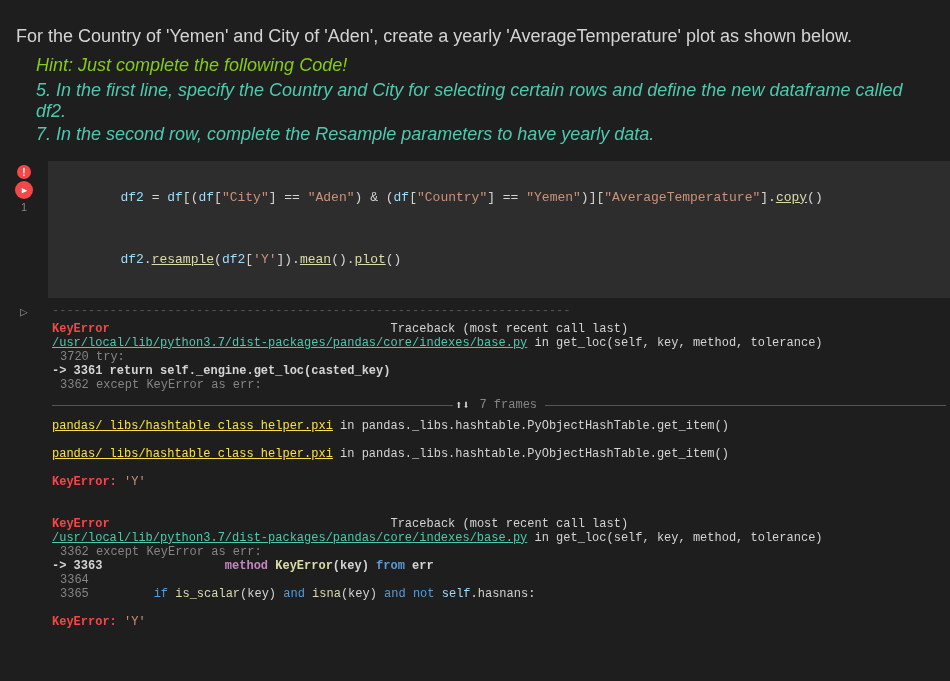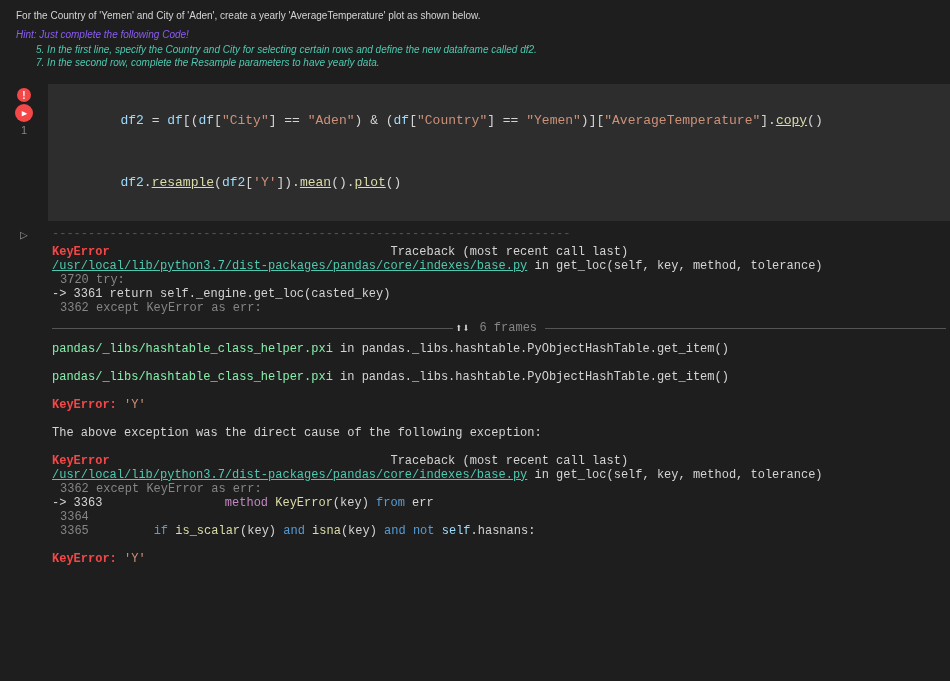--- a/index.html
+++ b/index.html
@@ -7,35 +7,36 @@
       background: #1e1e1e;
       font-family: 'Courier New', Courier, monospace;
       font-size: 13px;
       color: #d4d4d4;
       width: 950px;
       min-height: 681px;
     }
 
     .instruction-area {
       background: #1e1e1e;
-      padding: 10px 16px 6px 16px;
+      padding: 26px 16px 6px 16px;
       color: #d4d4d4;
       font-family: Arial, sans-serif;
-      font-size: 10px;
+      font-size: 18px;
     }
 
     .instruction-text {
       color: #d4d4d4;
       margin-bottom: 8px;
     }
 
     .hint-text {
-      color: #8b5cf6;
+      color: #84cc16;
       font-style: italic;
       margin-bottom: 4px;
+      margin-left: 20px;
     }
 
     .hint-item {
       color: #4ec9b0;
       margin-left: 20px;
       margin-bottom: 2px;
       font-style: italic;
     }
 
     .cell-container {
@@ -178,20 +179,21 @@
     .line-normal {
       color: #858585;
       display: block;
       padding-left: 8px;
     }
 
     .line-current {
       color: #d4d4d4;
       display: block;
       padding-left: 0;
+      font-weight: bold;
     }
 
     .frames-divider {
       display: flex;
       align-items: center;
       color: #858585;
       margin: 6px 0;
       font-size: 12px;
     }
 
@@ -205,21 +207,22 @@
       margin: 0 8px;
       color: #858585;
     }
 
     .frames-icon {
       color: #d4d4d4;
       margin: 0 2px;
     }
 
     .pandas-file {
-      color: #86efac;
+      color: #fde047;
+      text-decoration: underline;
     }
 
     .key-error-val {
       color: #ce9178;
     }
 
     .green-keyword {
       color: #569cd6;
     }
 
@@ -278,40 +281,37 @@
       <div>
         <span class="line-current">-&gt;  3361                 return self._engine.get_loc(casted_key)</span>
       </div>
       <div>
         <span class="line-normal">    3362         except KeyError as err:</span>
       </div>
 
       <div class="frames-divider">
         <div class="frames-line"></div>
         <span class="frames-icon">⬆⬇</span>
-        <span class="frames-text">6 frames</span>
+        <span class="frames-text">7 frames</span>
         <div class="frames-line"></div>
       </div>
 
       <div>
         <span class="pandas-file">pandas/_libs/hashtable_class_helper.pxi</span><span style="color:#d4d4d4;"> in pandas._libs.hashtable.PyObjectHashTable.get_item()</span>
       </div>
       <br>
       <div>
         <span class="pandas-file">pandas/_libs/hashtable_class_helper.pxi</span><span style="color:#d4d4d4;"> in pandas._libs.hashtable.PyObjectHashTable.get_item()</span>
       </div>
       <br>
       <div>
         <span class="error-type">KeyError:</span>
         <span class="key-error-val">'Y'</span>
       </div>
       <br>
-      <div>
-        <span style="color:#d4d4d4;">The above exception was the direct cause of the following exception:</span>
-      </div>
       <br>
       <div>
         <span class="error-type">KeyError</span>
         <span style="color:#d4d4d4;">&nbsp;&nbsp;&nbsp;&nbsp;&nbsp;&nbsp;&nbsp;&nbsp;&nbsp;&nbsp;&nbsp;&nbsp;&nbsp;&nbsp;&nbsp;&nbsp;&nbsp;&nbsp;&nbsp;&nbsp;&nbsp;&nbsp;&nbsp;&nbsp;&nbsp;&nbsp;&nbsp;&nbsp;&nbsp;&nbsp;&nbsp;&nbsp;&nbsp;&nbsp;&nbsp;&nbsp;&nbsp;</span>
         <span class="traceback-header">Traceback (most recent call last)</span>
       </div>
 
       <div>
         <span class="file-link">/usr/local/lib/python3.7/dist-packages/pandas/core/indexes/base.py</span><span class="file-context"> in get_loc(self, key, method, tolerance)</span>
       </div>

